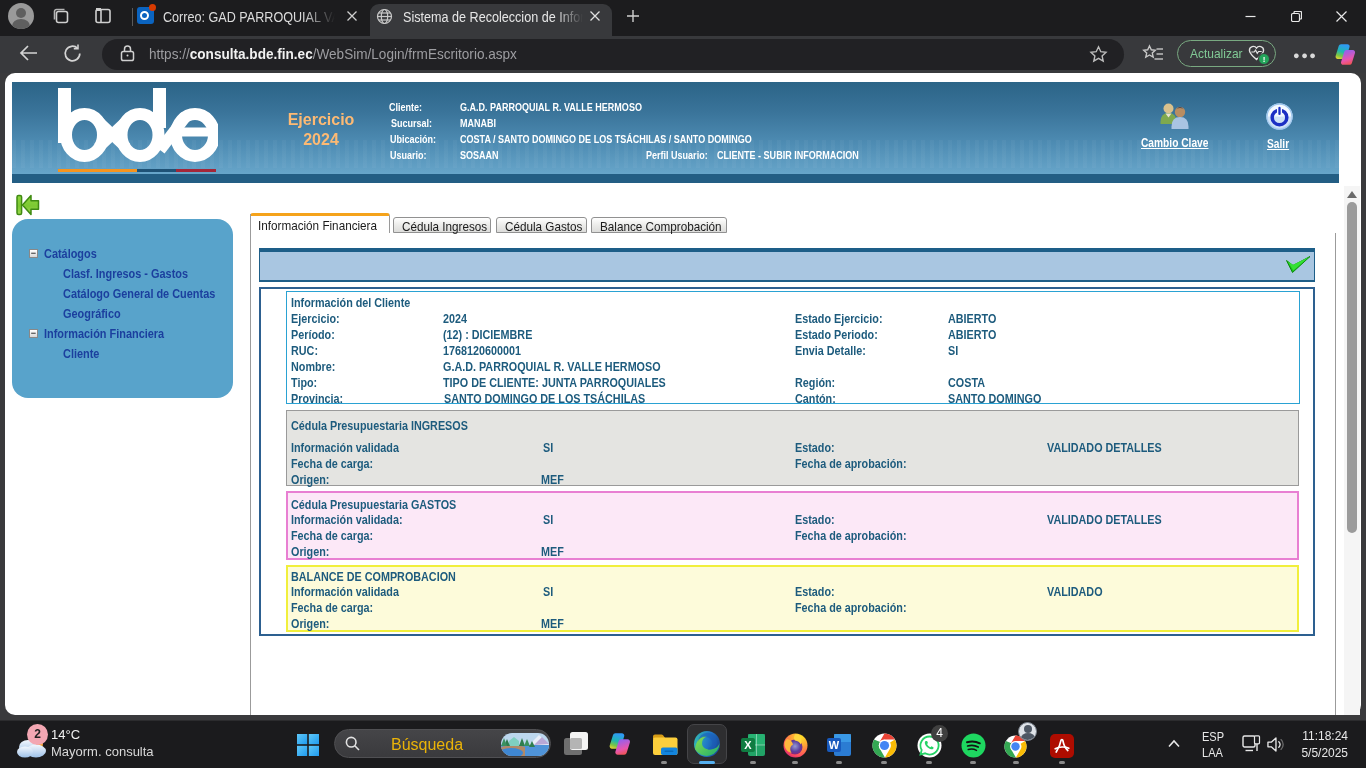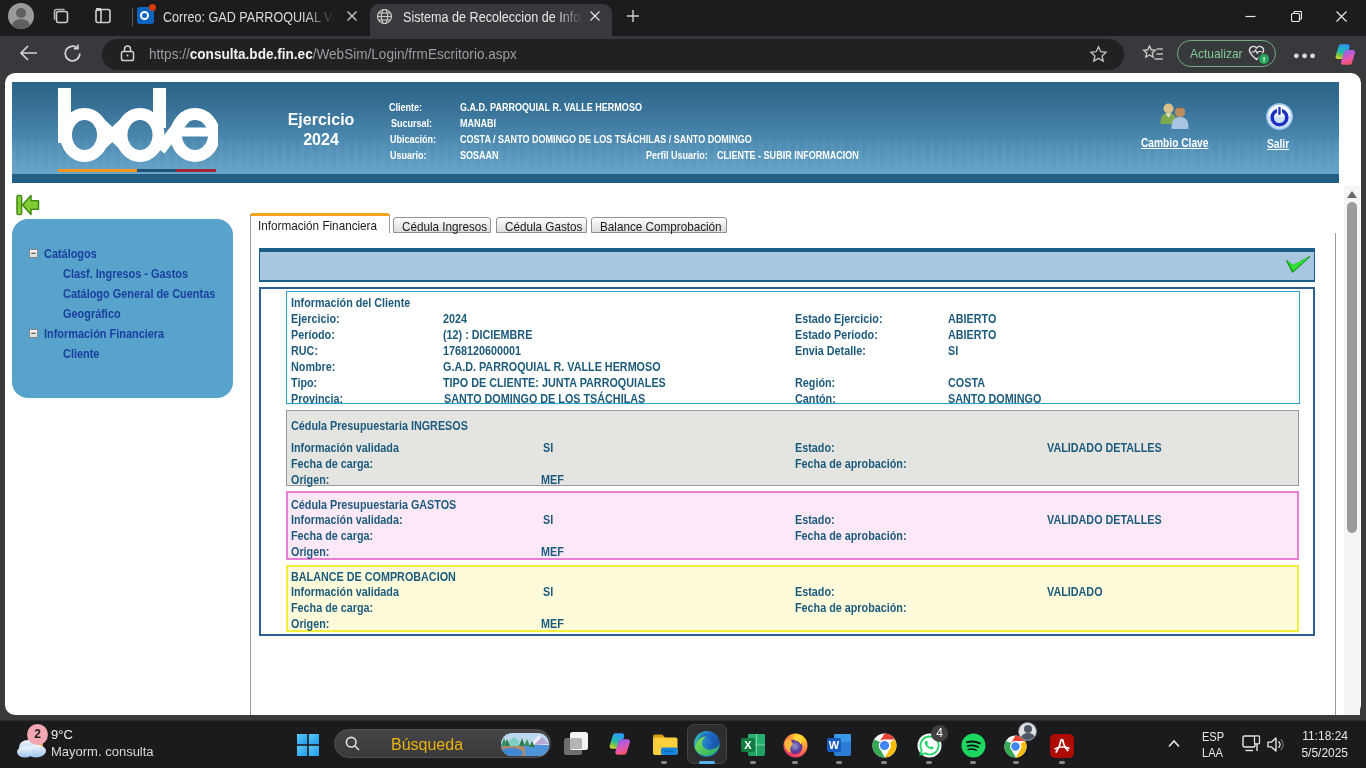--- a/index.html
+++ b/index.html
@@ -198,21 +198,21 @@
       <path d="M103.5 0 V40" stroke-width="13"></path>
       <path d="M104 62 L130.5 27.5" stroke-width="11.5"></path>
       <ellipse cx="139" cy="47" rx="19" ry="21" stroke-width="12"></ellipse>
     </g>
     <rect x="126" y="39.5" width="34.5" height="9" fill="#ffffff"></rect>
   </svg>
   <div class="abs" style="left:58px;top:169px;width:79px;height:3px;background:#f7941d;"></div>
   <div class="abs" style="left:137px;top:169px;width:39px;height:3px;background:#1f5276;"></div>
   <div class="abs" style="left:176px;top:169px;width:40px;height:3px;background:#a32638;"></div>
 
-  <div class="abs" style="left:256px;top:110px;width:130px;text-align:center;color:#ffffff;font-weight:bold;font-size:16px;line-height:20px;">Ejercicio<br>2024</div>
+  <div class="abs" style="left:256px;top:110px;width:130px;text-align:center;color:#fdba74;font-weight:bold;font-size:16px;line-height:20px;">Ejercicio<br>2024</div>
 
   <div class="abs hlbl" style="left:389px;top:101px;">Cliente:</div>
   <div class="abs hval" style="left:460px;top:101px;">G.A.D. PARROQUIAL R. VALLE HERMOSO</div>
   <div class="abs hlbl" style="left:391px;top:117px;">Sucursal:</div>
   <div class="abs hval" style="left:460px;top:117px;">MANABI</div>
   <div class="abs hlbl" style="left:390px;top:133px;">Ubicación:</div>
   <div class="abs hval" style="left:460px;top:133px;">COSTA / SANTO DOMINGO DE LOS TSÁCHILAS / SANTO DOMINGO</div>
   <div class="abs hlbl" style="left:390px;top:149px;">Usuario:</div>
   <div class="abs hval" style="left:460px;top:149px;">SOSAAN</div>
   <div class="abs hlbl" style="left:646px;top:149px;">Perfil Usuario:</div>
@@ -349,21 +349,21 @@
         <linearGradient id="cl" x1="0" y1="0" x2="0" y2="1">
           <stop offset="0" stop-color="#f3f8fe"></stop>
           <stop offset="1" stop-color="#9dc1e8"></stop>
         </linearGradient>
       </defs>
     <ellipse cx="11" cy="11" rx="9" ry="7" fill="url(#cl)"></ellipse>
     <ellipse cx="19" cy="15" rx="10" ry="6.5" fill="url(#cl)"></ellipse>
     <ellipse cx="8" cy="16" rx="8" ry="5.5" fill="url(#cl)"></ellipse>
   </svg>
   <div class="abs" style="left:27px;top:724px;width:21px;height:21px;border-radius:50%;background:#f3a7b3;color:#222;font:bold 12px/21px 'Liberation Sans';text-align:center;">2</div>
-  <div class="abs" style="left:51px;top:727px;color:#f0f0f0;font-size:13px;">9°C</div>
+  <div class="abs" style="left:51px;top:727px;color:#f0f0f0;font-size:13px;">14°C</div>
   <div class="abs" style="left:51px;top:744px;color:#d8d8d8;font-size:13px;">Mayorm. consulta</div>
 
   <svg class="abs" style="left:297px;top:734px" width="22" height="22" viewBox="0 0 22 22">
     <defs>
         <linearGradient id="wb" x1="0" y1="0" x2="1" y2="1">
           <stop offset="0" stop-color="#5fc8f8"></stop>
           <stop offset="1" stop-color="#1f9bef"></stop>
         </linearGradient>
       </defs>
     <rect x="0" y="0" width="10.2" height="10.2" fill="url(#wb)"></rect>

